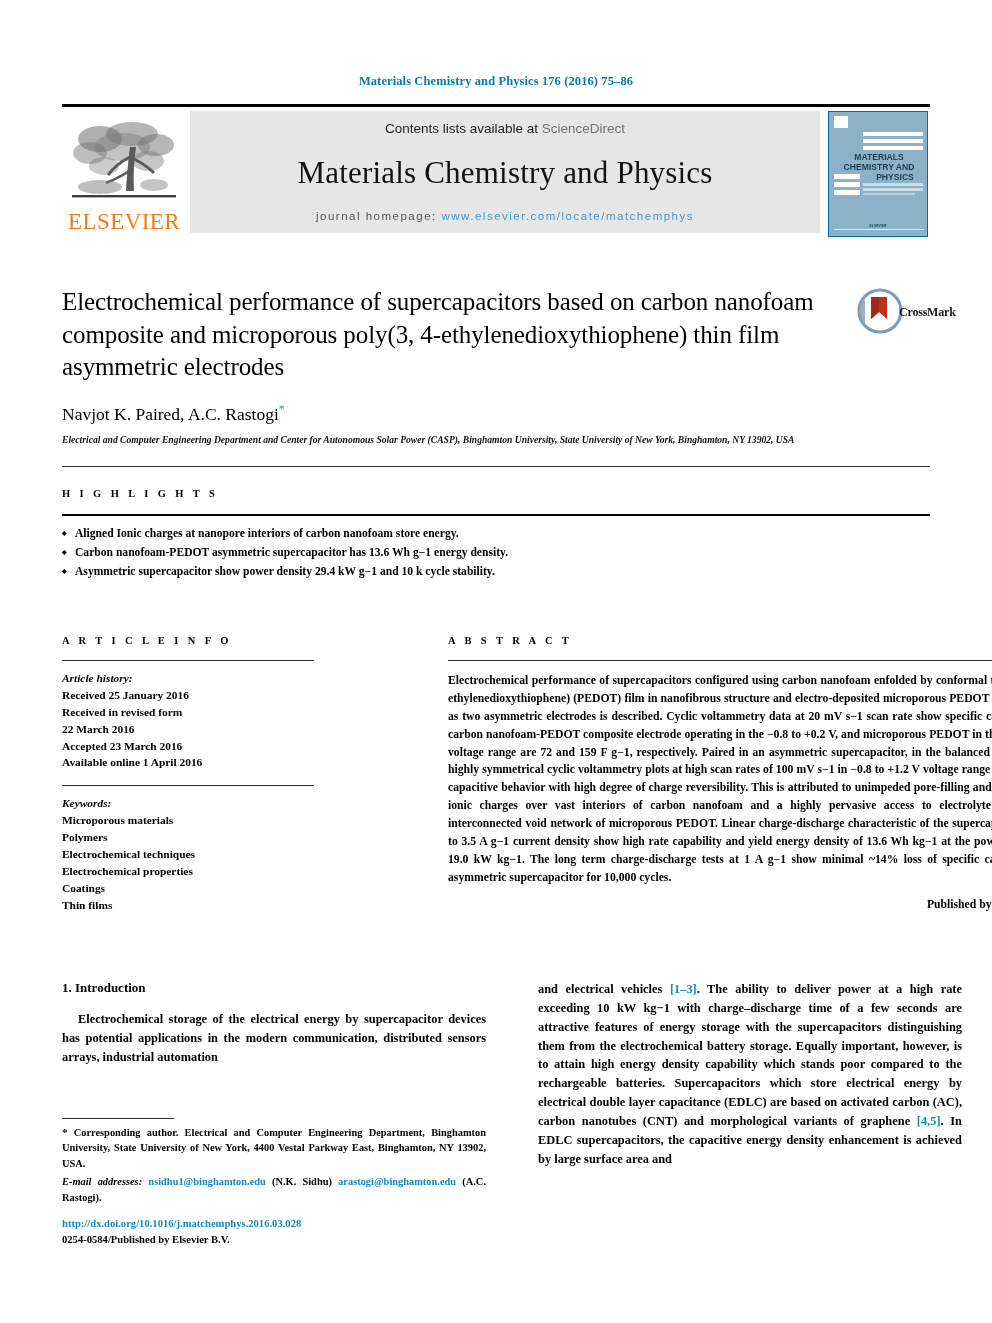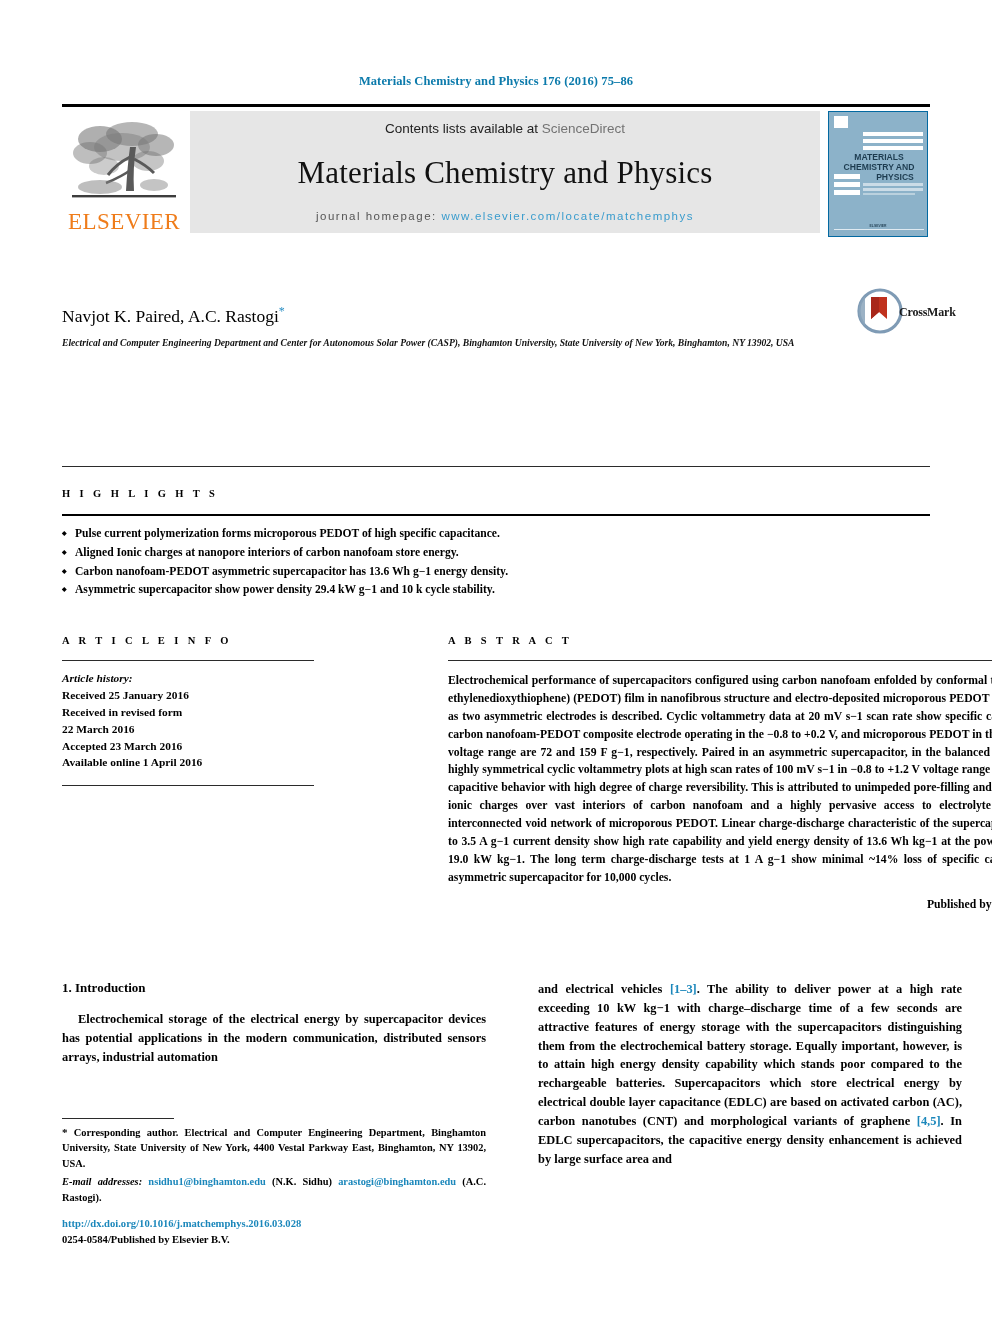--- a/index.html
+++ b/index.html
@@ -292,20 +292,21 @@
           <div class="bar" style="top:81px;left:34px;width:52px;height:2px;opacity:.4;"></div>
           <div class="footline"></div>
           <div class="foottxt">ELSEVIER</div>
         </div>
       </div>
 
     </div>
   </div>
 
   <div class="titleblock">
+    <h1 class="paper-title">Electrochemical performance of supercapacitors based on carbon nanofoam composite and microporous poly(3, 4-ethylenedioxythiophene) thin film asymmetric electrodes</h1>
     <div class="authors">
       <span>Navjot K. Paired, A.C. Rastogi</span><sup>*</sup>
     </div>
     <div class="affiliation">Electrical and Computer Engineering Department and Center for Autonomous Solar Power (CASP), Binghamton University, State University of New York, Binghamton, NY 13902, USA</div>
   </div>
 
   <div class="crossmark">
     <svg class="cm-logo" viewBox="0 0 46 46">
       <circle cx="23" cy="23" r="21" fill="#ffffff" stroke="#7f9bb5" stroke-width="3.2"></circle>
       <path d="M8 8 A21 21 0 0 0 8 38 Z" fill="#8aa4bb" opacity="0.85"></path>
@@ -315,21 +316,20 @@
     <div class="cm-text">CrossMark</div>
   </div>
 
   <div class="highlights">
     <div class="topline"></div>
     <div class="hl-head">
       <span class="sec-label">H I G H L I G H T S</span>
     </div>
     <div class="hrule-thick"></div>
     <ul class="hl-list">
-      <li>Pulse current polymerization forms microporous PEDOT of high specific capacitance.</li>
       <li>Aligned Ionic charges at nanopore interiors of carbon nanofoam store energy.</li>
       <li>Carbon nanofoam-PEDOT asymmetric supercapacitor has 13.6 Wh g−1 energy density.</li>
       <li>Asymmetric supercapacitor show power density 29.4 kW g−1 and 10 k cycle stability.</li>
     </ul>
   </div>
 
   <div class="infoabs">
     <div class="ia-cols">
 
       <div class="col-info">
@@ -339,20 +339,29 @@
         <div class="ia-rule"></div>
         <div class="hist-block">
           <div class="ital">Article history:</div>
           <div>Received 25 January 2016</div>
           <div>Received in revised form</div>
           <div>22 March 2016</div>
           <div>Accepted 23 March 2016</div>
           <div>Available online 1 April 2016</div>
         </div>
         <div class="kw-rule"></div>
+        <div class="kw-block">
+          <div class="ital">Keywords:</div>
+          <div>Microporous materials</div>
+          <div>Polymers</div>
+          <div>Electrochemical techniques</div>
+          <div>Electrochemical properties</div>
+          <div>Coatings</div>
+          <div>Thin films</div>
+        </div>
       </div>
 
       <div class="col-gap"></div>
 
       <div class="col-abs">
         <div class="ia-head">
           <span class="sec-label">A B S T R A C T</span>
         </div>
         <div class="ia-rule"></div>
         <div class="abstract-body">Electrochemical performance of supercapacitors configured using carbon nanofoam enfolded by conformal thin poly(3,4-ethylenedioxythiophene) (PEDOT) film in nanofibrous structure and electro-deposited microporous PEDOT film/graphite as two asymmetric electrodes is described. Cyclic voltammetry data at 20 mV s−1 scan rate show specific capacitance of carbon nanofoam-PEDOT composite electrode operating in the −0.8 to +0.2 V, and microporous PEDOT in the 0 to +0.8 V voltage range are 72 and 159 F g−1, respectively. Paired in an asymmetric supercapacitor, in the balanced charge state, highly symmetrical cyclic voltammetry plots at high scan rates of 100 mV s−1 in −0.8 to +1.2 V voltage range testify highly capacitive behavior with high degree of charge reversibility. This is attributed to unimpeded pore-filling and alignment of ionic charges over vast interiors of carbon nanofoam and a highly pervasive access to electrolyte ions within interconnected void network of microporous PEDOT. Linear charge-discharge characteristic of the supercapacitor at 1.0 to 3.5 A g−1 current density show high rate capability and yield energy density of 13.6 Wh kg−1 at the power density of 19.0 kW kg−1. The long term charge-discharge tests at 1 A g−1 show minimal ~14% loss of specific capacitance of asymmetric supercapacitor for 10,000 cycles.</div>

